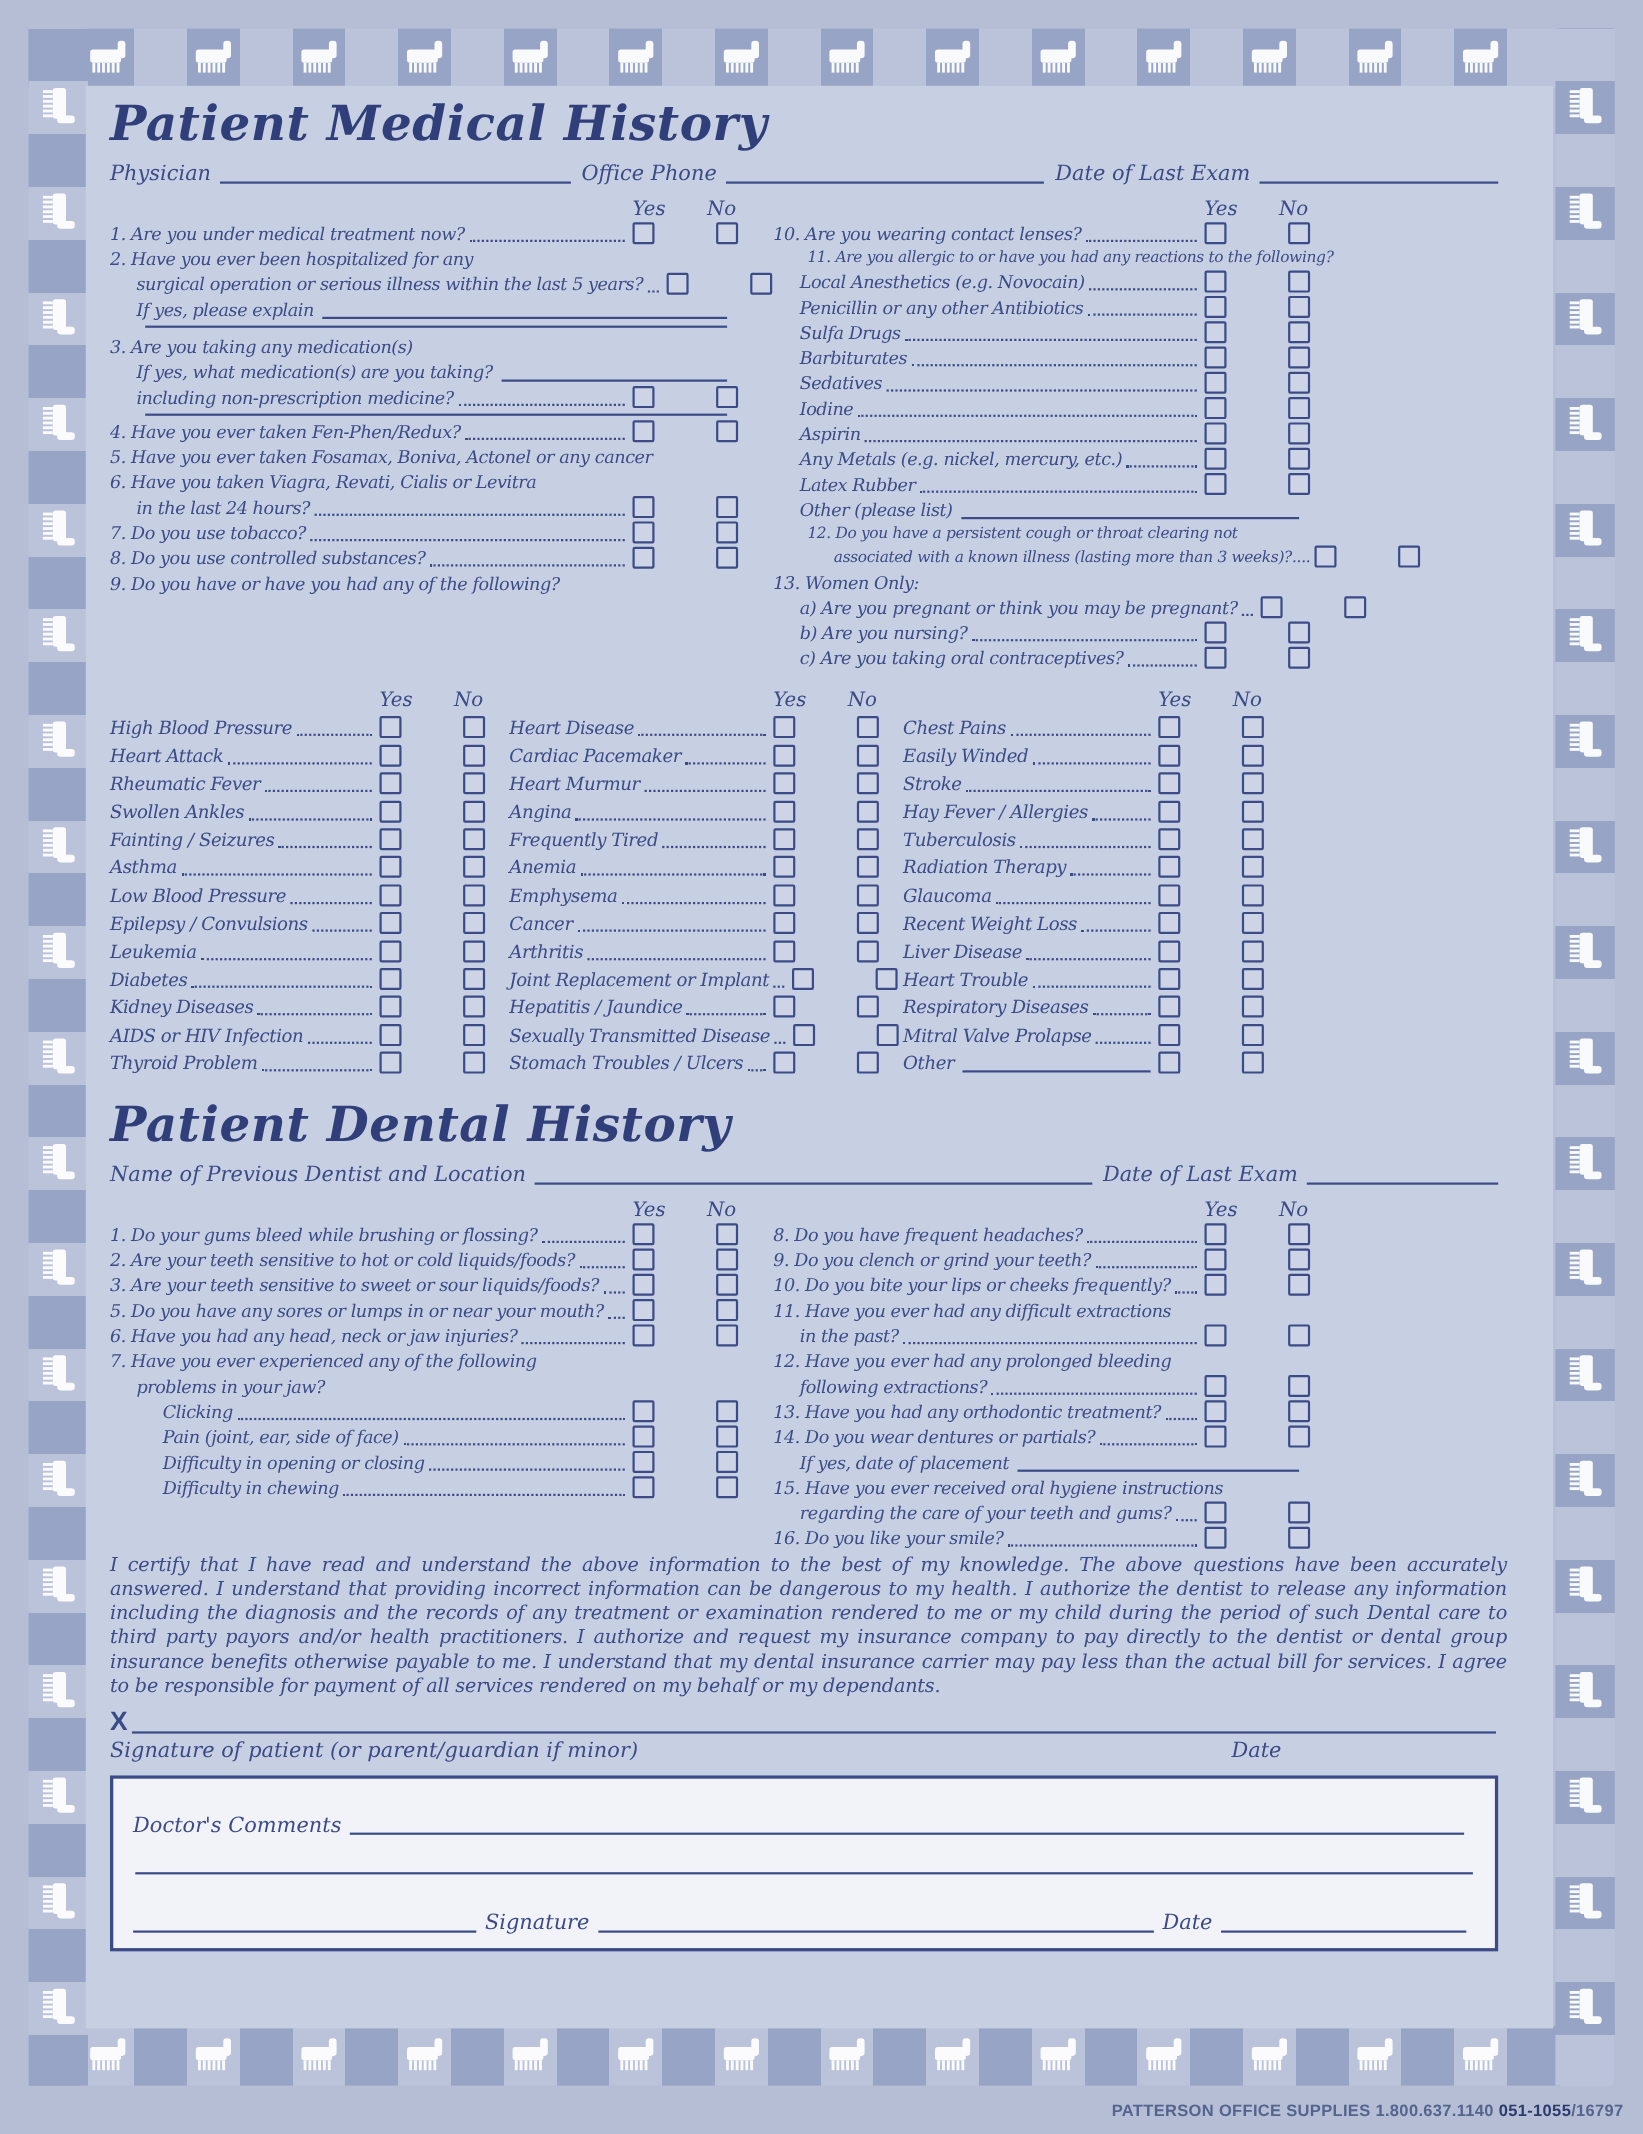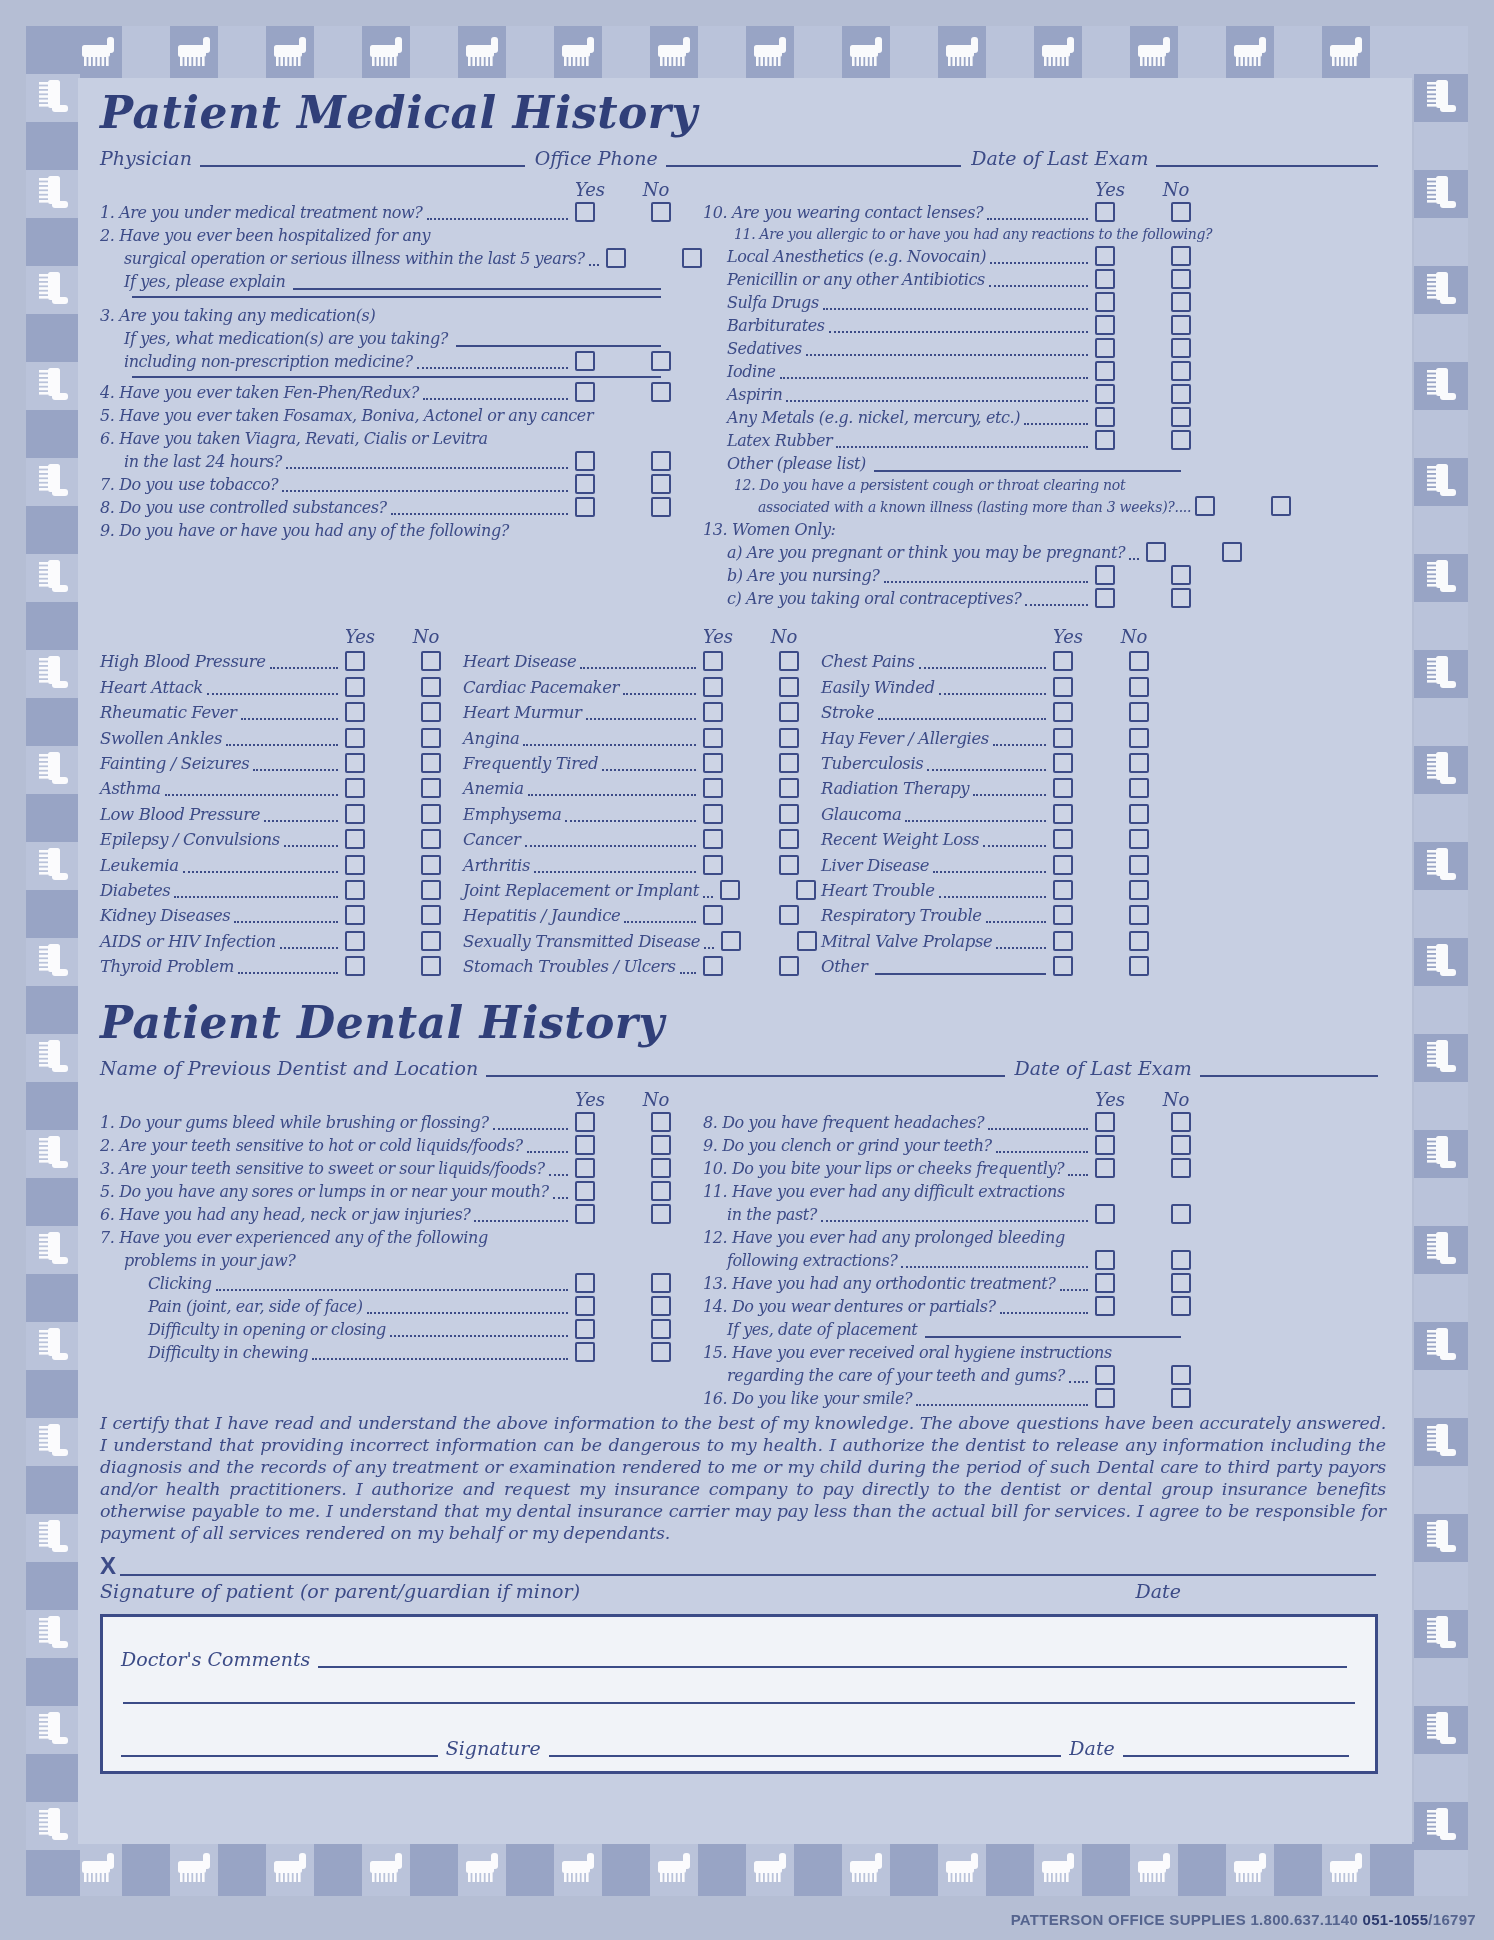--- a/index.html
+++ b/index.html
@@ -22,21 +22,21 @@
      background:repeating-linear-gradient(90deg,var(--band-d) 0 48px,var(--band-l) 48px 96px);}
   .band-left{left:26px;top:26px;bottom:44px;width:54px;
      background:repeating-linear-gradient(180deg,var(--band-d) 0 48px,var(--band-l) 48px 96px);}
   .band-right{right:26px;top:26px;bottom:44px;width:54px;
      background:repeating-linear-gradient(180deg,var(--band-l) 0 48px,var(--band-d) 48px 96px);}
   .brush{position:absolute;opacity:.95;}
   .brush svg{display:block;}
   .brush.rot svg{transform:rotate(90deg);}
   
   .paper{position:absolute;left:78px;top:78px;right:82px;bottom:96px;background:var(--paper);
-         padding:6px 16px 0 14px;box-sizing:border-box;}
+         padding:6px 32px 0 14px;box-sizing:border-box;}
   h1{font-size:44px;line-height:50px;margin:4px 0 8px 8px;font-weight:bold;font-style:italic;
      color:var(--ink-dark);letter-spacing:.5px;}
   h1.mid{margin-top:20px;}
   
   .fieldrow{display:flex;align-items:flex-end;font-size:19px;margin:2px 8px 10px 8px;}
   .flabel{white-space:nowrap;}
   .wline{border-bottom:2px solid var(--ink);height:1em;margin:0 10px 2px 8px;}
   .f22{flex:2.2}.f20{flex:2.0}.f15{flex:1.5}.f32{flex:3.2}.f11{flex:1.1}
   
   .qarea{display:flex;margin-left:8px;}
@@ -1463,21 +1463,21 @@
             </div>
             <div class="qline">
               <span class="qtext ind0">Heart Trouble</span>
               <span class="lead-dots"></span>
               <span class="cbs">
                 <span class="cb"></span>
                 <span class="cb"></span>
               </span>
             </div>
             <div class="qline">
-              <span class="qtext ind0">Respiratory Trouble</span>
+              <span class="qtext ind0">Respiratory Diseases</span>
               <span class="lead-dots"></span>
               <span class="cbs">
                 <span class="cb"></span>
                 <span class="cb"></span>
               </span>
             </div>
             <div class="qline">
               <span class="qtext ind0">Mitral Valve Prolapse</span>
               <span class="lead-dots"></span>
               <span class="cbs">

